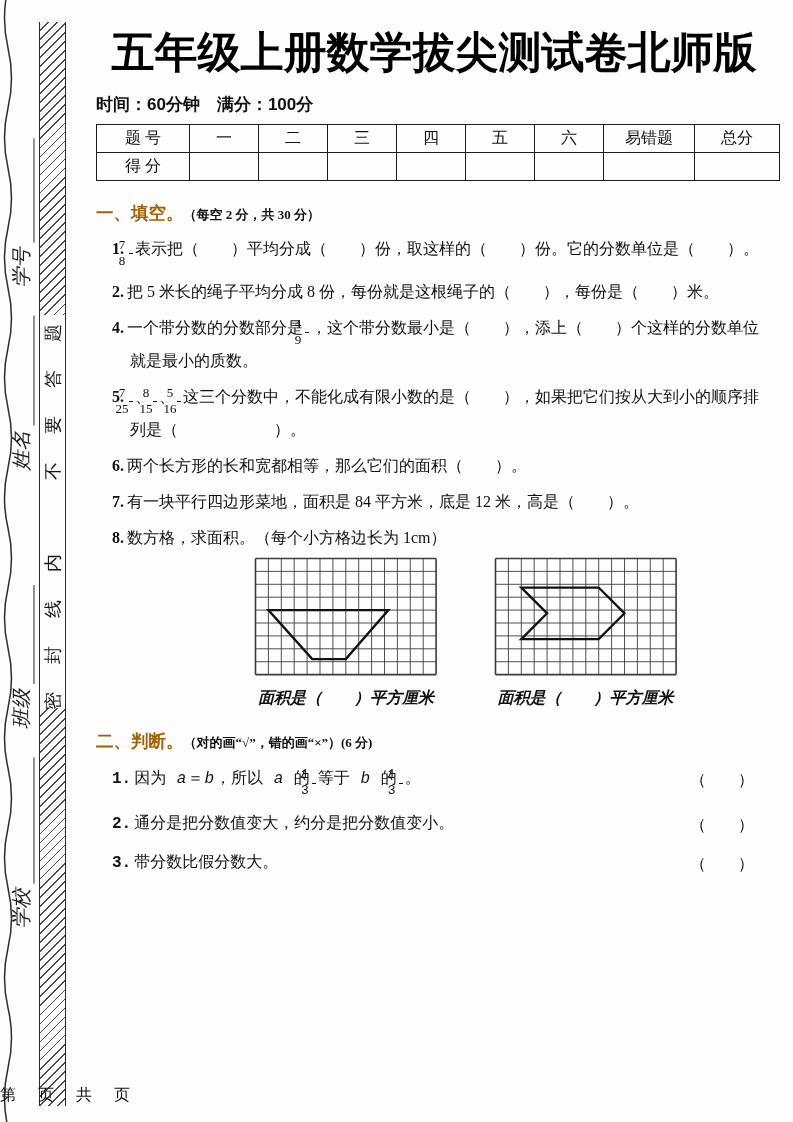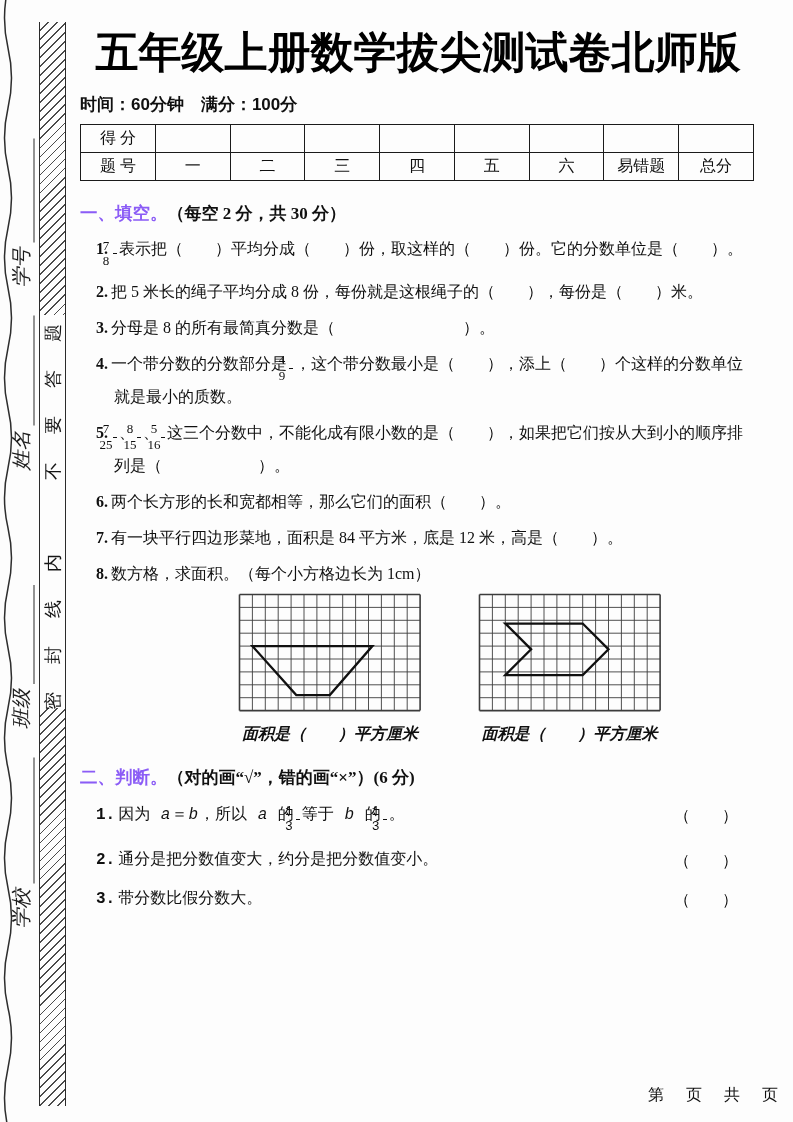--- a/index.html
+++ b/index.html
@@ -22,46 +22,46 @@
   }
   .hatch{position:absolute;left:0;right:0;
     background:repeating-linear-gradient(135deg,transparent 0 5.2px,#4a4a4a 5.2px 6.4px);}
   .hatch-top{top:0;height:293px;}
   .hatch-bottom{top:686px;bottom:0;}
   .seal-text{
     position:absolute;left:50%;top:481px;transform:translate(-50%,-50%) rotate(-90deg);
     white-space:nowrap;font-size:18px;letter-spacing:28px;font-weight:500;color:#151515;
   }
   
-  .main{position:absolute;left:80px;top:0;width:676px;}
+  .main{position:absolute;left:96px;top:0;width:676px;}
   .title{margin-top:26px;text-align:center;
     font-family:"Liberation Sans","DejaVu Sans",sans-serif;font-weight:900;font-size:43px;line-height:1.25;color:#000;}
   .subtitle{margin-top:10px;text-align:center;
     font-family:"Liberation Sans","DejaVu Sans",sans-serif;font-weight:900;font-size:34px;line-height:1.3;color:#000;}
   .info{margin-top:13px;padding-right:2px;
     font-family:"Liberation Sans","DejaVu Sans",sans-serif;font-weight:700;font-size:17px;}
   table.score{margin-top:8px;border-collapse:collapse;table-layout:fixed;width:674px;}
   table.score td{border:1.6px solid #1b1b1b;height:27px;text-align:center;font-size:16px;padding:0;}
   .sec-head{margin-top:20px;font-size:17.5px;line-height:1.45;}
-  .sh-b{font-family:"Liberation Sans","DejaVu Sans",sans-serif;font-weight:800;color:#8b5cf6;}
-  .sh-n{font-weight:700;font-size:17px;}
+  .sh-b{font-family:"Liberation Sans","DejaVu Sans",sans-serif;font-weight:800;color:#a16207;}
+  .sh-n{font-weight:700;font-size:13px;}
   .q{margin:10px 0 10px 16px;padding-left:18px;text-indent:-18px;font-size:16px;line-height:1.62;}
   .qn{font-weight:700;margin-right:3px;}
   .frac{display:inline-block;text-align:center;vertical-align:-0.85em;
     font-size:13px;line-height:1.15;margin:0 2px;}
   .frac .fn{display:block;padding:0 2px;}
   .frac .fd{display:block;border-top:1.2px solid #111;padding:0 2px;}
   i.v{font-style:italic;margin:0 1px;}
   .figures{display:flex;gap:56px;margin:6px 0 0 158px;}
   .fgrid svg{display:block;}
   .fcap{margin-top:12px;padding-left:4px;font-style:italic;font-weight:700;font-size:16px;}
   .judge{display:flex;align-items:flex-start;margin:13px 0;padding-right:18px;font-size:16px;line-height:1.62;}
   .judge .jt{flex:1;margin-left:16px;padding-left:18px;text-indent:-18px;font-family:Liberation Mono, monospace;}
   .judge .jb{margin-left:10px;white-space:nowrap;}
-  .footer{position:absolute;left:0;right:12px;bottom:16px;text-align:right;font-size:16px;letter-spacing:3px;}
+  .footer{position:absolute;left:0;right:12px;bottom:16px;text-align:left;font-size:16px;letter-spacing:3px;}
 </style>
 </head>
 <body>
 
 <svg class="wave" width="16" height="1122">
   <path id="wavepath" stroke="#2e2e2e" stroke-width="1.5" fill="none" d="M8,-12 Q1,18 8,48 T8,108 T8,168 T8,228 T8,288 T8,348 T8,408 T8,468 T8,528 T8,588 T8,648 T8,708 T8,768 T8,828 T8,888 T8,948 T8,1008 T8,1068 T8,1128"></path>
 </svg>
 
 <div>
   <div class="side-label" style="top:213px">
@@ -86,52 +86,51 @@
     <div class="seal-text">密封线内　不要答题</div>
   </div>
 </div>
 
 <div class="main">
   <div class="title">五年级上册数学拔尖测试卷北师版</div>
   <div class="info">时间：60分钟　满分：100分</div>
 
   <table class="score">
     <tbody>
-      <tr>
-          <td>得 分</td>
-          <td></td>
-          <td></td>
-          <td></td>
-          <td></td>
-          <td></td>
-          <td></td>
-          <td></td>
-          <td></td>
-        </tr>
       <tr>
           <td style="width: 92px;">题 号</td>
           <td style="width: 68px;">一</td>
           <td style="width: 68px;">二</td>
           <td style="width: 68px;">三</td>
           <td style="width: 68px;">四</td>
           <td style="width: 68px;">五</td>
           <td style="width: 68px;">六</td>
           <td style="width: 90px;">易错题</td>
           <td style="width: 84px;">总分</td>
         </tr>
+      <tr>
+          <td>得 分</td>
+          <td></td>
+          <td></td>
+          <td></td>
+          <td></td>
+          <td></td>
+          <td></td>
+          <td></td>
+          <td></td>
+        </tr>
     </tbody>
   </table>
 
   <div class="sec-head">
     <span class="sh-b">一、填空。</span><span class="sh-n">（每空 2 分，共 30 分）</span>
   </div>
 
   <div class="q"><b class="qn">1.</b><span><span class="frac"><span class="fn">7</span><span class="fd">8</span></span>表示把（　　）平均分成（　　）份，取这样的（　　）份。它的分数单位是（　　）。</span></div>
   <div class="q"><b class="qn">2.</b><span>把 5 米长的绳子平均分成 8 份，每份就是这根绳子的（　　），每份是（　　）米。</span></div>
-  <div class="q"><b class="qn">3.</b><span>分母是 8 的所有最简真分数是（　　　　　　　　）。</span></div>
   <div class="q"><b class="qn">4.</b><span>一个带分数的分数部分是<span class="frac"><span class="fn">4</span><span class="fd">9</span></span>，这个带分数最小是（　　），添上（　　）个这样的分数单位就是最小的质数。</span></div>
   <div class="q"><b class="qn">5.</b><span><span class="frac"><span class="fn">7</span><span class="fd">25</span></span>、<span class="frac"><span class="fn">8</span><span class="fd">15</span></span>、<span class="frac"><span class="fn">5</span><span class="fd">16</span></span>这三个分数中，不能化成有限小数的是（　　），如果把它们按从大到小的顺序排列是（　　　　　　）。</span></div>
   <div class="q"><b class="qn">6.</b><span>两个长方形的长和宽都相等，那么它们的面积（　　）。</span></div>
   <div class="q"><b class="qn">7.</b><span>有一块平行四边形菜地，面积是 84 平方米，底是 12 米，高是（　　）。</span></div>
   <div class="q" style="margin-bottom:6px"><b class="qn">8.</b><span>数方格，求面积。（每个小方格边长为 1cm）</span></div>
 
   <div class="figures">
     <div class="figure">
       <div class="fgrid">
           <svg width="183.6" height="119.10000000000001">

